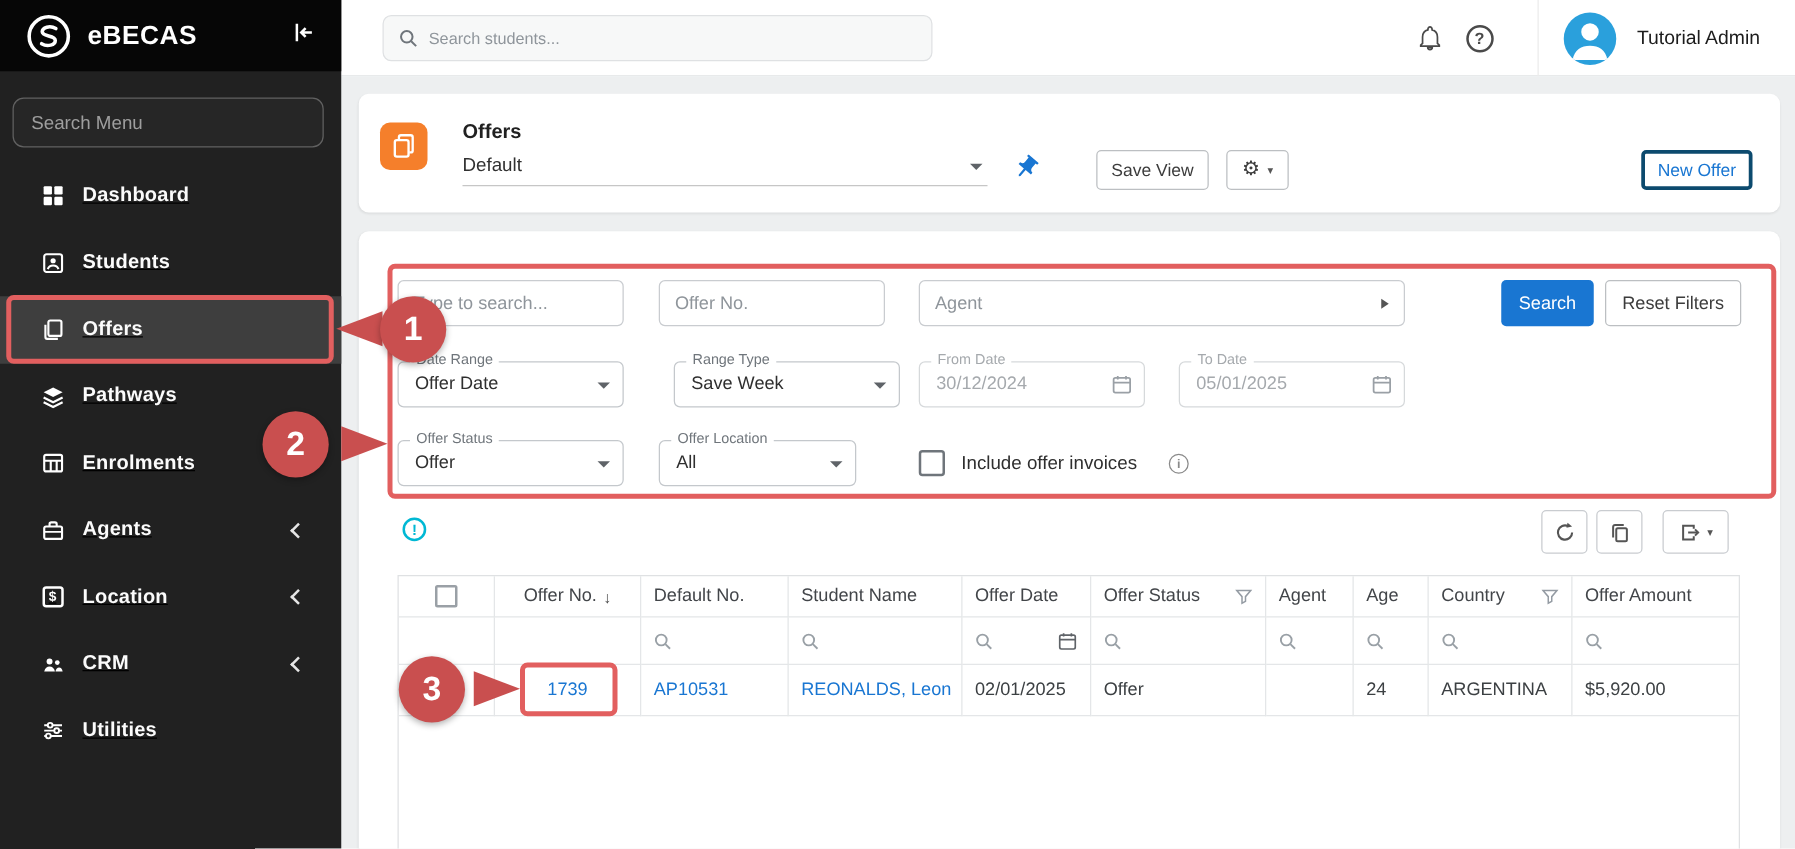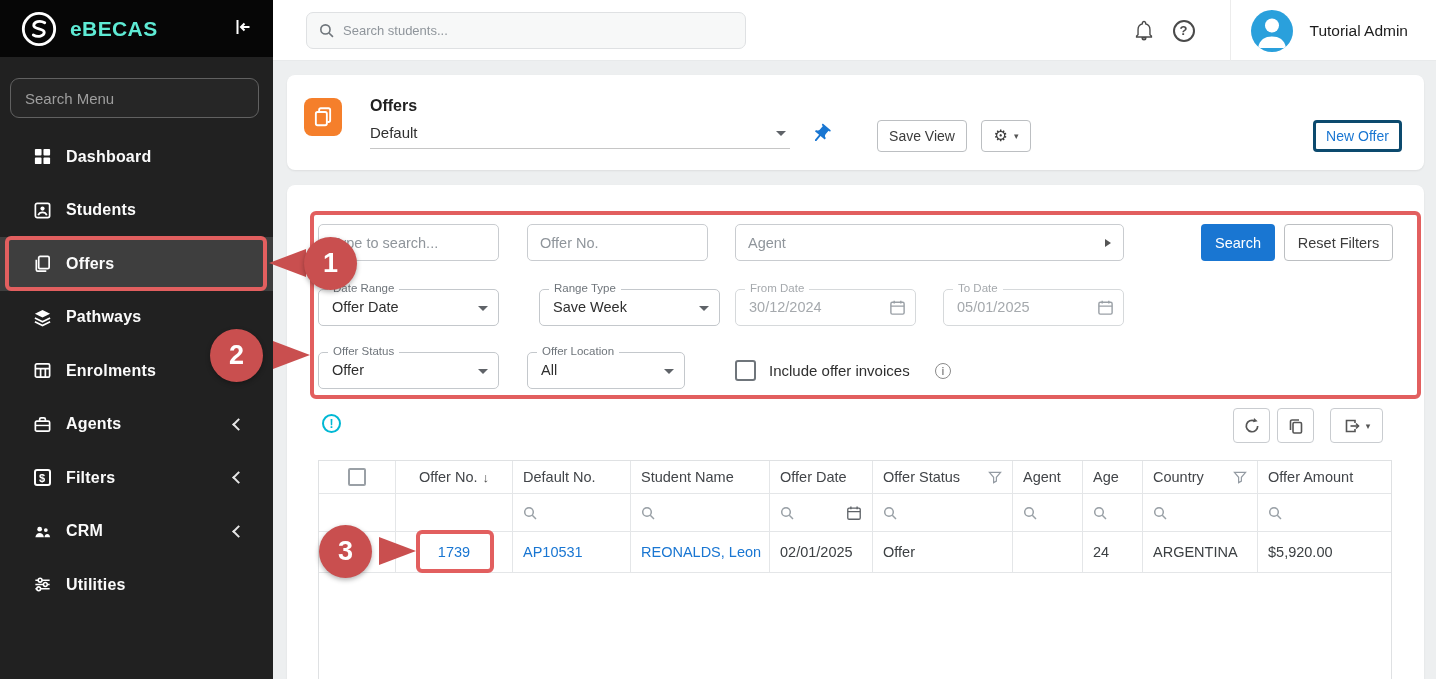--- a/index.html
+++ b/index.html
@@ -3,27 +3,27 @@
 <meta charset="utf-8">
 <style>
   * { margin:0; padding:0; box-sizing:border-box; }
   html,body { width:1436px; height:679px; font-family:"Liberation Sans","DejaVu Sans",sans-serif; }
   .screen { position:relative; width:1436px; height:679px; background:#edeff0; overflow:hidden; }
 
   
   .sidebar { position:absolute; left:0; top:0; width:273px; height:679px; background:#212121; z-index:5; }
   .sb-head { position:absolute; left:0; top:0; width:273px; height:57px; background:#060606; display:flex; align-items:center; padding:0 20px; }
   .logo { display:flex; align-items:center; gap:12px; }
-  .logo-text { color:#5eead4; font-size:21px; font-weight:700; letter-spacing:.4px; }
+  .logo-text { color:#ffffff; font-size:21px; font-weight:700; letter-spacing:.4px; }
   .collapse { margin-left:auto; cursor:pointer; }
   .sb-search { position:absolute; left:10px; top:78px; width:249px; }
   .sb-search input { width:100%; height:40px; background:#262626; border:1px solid #616161; border-radius:9px; color:#cfcfcf; font-size:15px; padding:0 14px; outline:none; }
   .sb-search input::placeholder { color:#9e9e9e; }
   .sb-nav { position:absolute; left:0; top:130px; width:273px; }
-  .sb-item { display:flex; align-items:center; height:53.5px; padding:0 30px 0 32px; cursor:pointer; }
+  .sb-item { display:flex; align-items:center; height:53.5px; padding:0 30px 0 32px; cursor:pointer;text-decoration:underline; }
   .sb-item.active { background:#3e3e3e; }
   .sb-item .ic { width:20px; height:20px; margin-right:14px; flex:none; display:flex; align-items:center; justify-content:center; }
   .sb-item .lb { color:#fbfbfb; font-size:16px; font-weight:600; letter-spacing:.2px; }
   .sb-item .chev { margin-left:auto; width:9px; height:9px; border-left:2.2px solid #e6e6e6; border-top:2.2px solid #e6e6e6; transform:rotate(-45deg); }
   .fin-box { width:17px; height:17px; border:2px solid #fff; border-radius:3px; color:#fff; font-size:11px; font-weight:700; display:flex; align-items:center; justify-content:center; }
 
   
   .topbar { position:absolute; left:273px; top:0; width:1163px; height:61px; background:#fff; border-bottom:1px solid #e8eaeb; z-index:4; }
   .top-search { position:absolute; left:33px; top:12px; width:440px; height:37px; background:#f7f8f8; border:1px solid #dfe1e3; border-radius:7px; display:flex; align-items:center; padding:0 12px; gap:9px; }
   .top-search input { flex:1; border:none; outline:none; background:transparent; font-size:13px; color:#a16207; }
@@ -183,21 +183,21 @@
               <path d="M2.5 11h15" stroke="#fff" stroke-width="1.5"></path>
             </svg>
         </span>
         <span class="lb">Agents</span>
         <span class="chev"></span>
       </div>
       <div class="sb-item">
         <span class="ic">
             <span class="fin-box">$</span>
           </span>
-        <span class="lb">Filters</span>
+        <span class="lb">Location</span>
         <span class="chev"></span>
       </div>
       <div class="sb-item">
         <span class="ic">
           <svg width="19" height="19" viewBox="0 0 20 20">
               <g fill="#fff">
                 <circle cx="7" cy="7.5" r="2.5"></circle>
                 <circle cx="13.5" cy="8.5" r="2"></circle>
                 <path d="M2.5 16c.6-3 2.4-4.3 4.5-4.3S11 13 11.5 16z"></path>
                 <path d="M12 16c.4-2.2 1.5-3.4 3-3.4 1.6 0 2.6 1.2 3 3.4z"></path>

